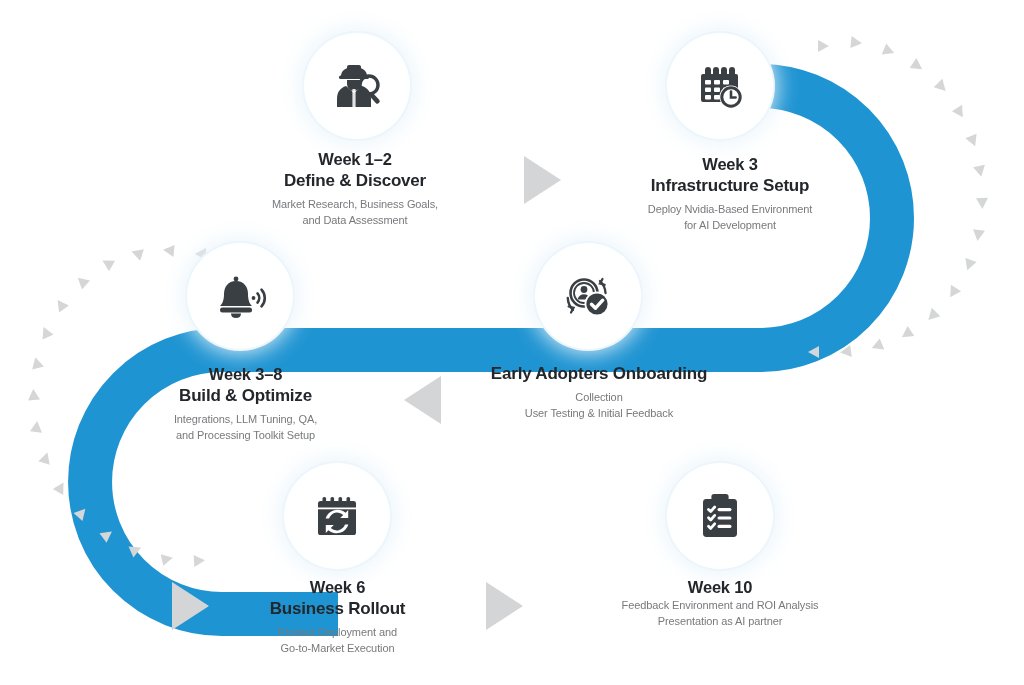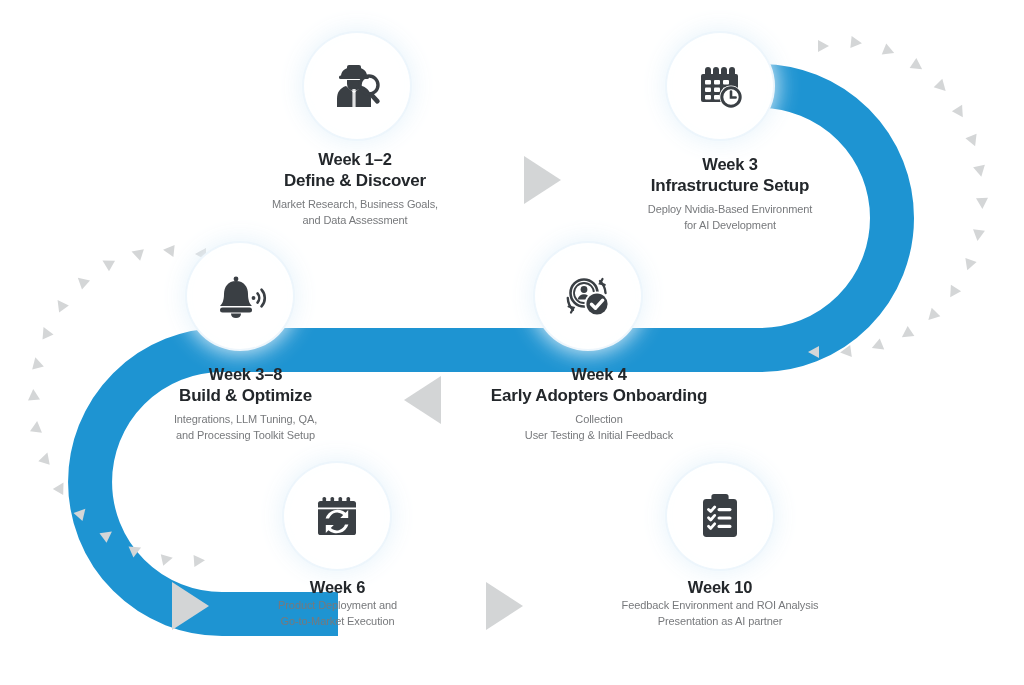--- a/index.html
+++ b/index.html
@@ -295,21 +295,20 @@
           <path d="M17.5 31.5 c1.2 -3.6 3.6 -5.2 6.5 -5.2 s5.3 1.6 6.5 5.2 z"></path>
         </g>
         <circle cx="37" cy="36" r="12.5" fill="#ffffff"></circle>
         <circle cx="37" cy="36" r="10.6" fill="#3a3f44"></circle>
         <path d="M31.5 36.2 l4 4 l7.2 -8" fill="none" stroke="#ffffff" stroke-width="3.4" stroke-linecap="round" stroke-linejoin="round"></path>
       </svg>
     </div>
   </div>
 
   <div class="caption" style="left:458px;top:355px;width:282px;">
-    <div class="cap-week">Week 4</div>
     <div class="cap-title">Early Adopters Onboarding</div>
     <div class="cap-desc">Collection</div>
     <div class="cap-desc">User Testing &amp; Initial Feedback</div>
   </div>
 
   <div class="node" style="left:282px;top:453px;">
     <div class="halo"></div>
     <div class="disc">
       <svg width="56" height="56" viewBox="0 0 56 56">
         <g fill="#3a3f44">
@@ -323,20 +322,21 @@
         <g fill="#ffffff">
           <path d="M20 30.5 a8.6 8.6 0 0 1 14.2 -3.4 l-3 3 h8 v-8 l-2.6 2.6 a12.4 12.4 0 0 0 -20 5.8 z"></path>
           <path d="M36 36.5 a8.6 8.6 0 0 1 -14.2 3.4 l3 -3 h-8 v8 l2.6 -2.6 a12.4 12.4 0 0 0 20 -5.8 z"></path>
         </g>
       </svg>
     </div>
   </div>
 
   <div class="caption" style="left:205px;top:568px;width:265px;">
     <div class="cap-week">Week 6</div>
+    <div class="cap-title">Business Rollout</div>
     <div class="cap-desc">Product Deployment and</div>
     <div class="cap-desc">Go-to-Market Execution</div>
   </div>
 
   <div class="node" style="left:665px;top:453px;">
     <div class="halo"></div>
     <div class="disc">
       <svg width="56" height="56" viewBox="0 0 56 56">
         <g fill="#3a3f44">
           <rect x="11" y="11" width="34" height="38" rx="3.4"></rect>

